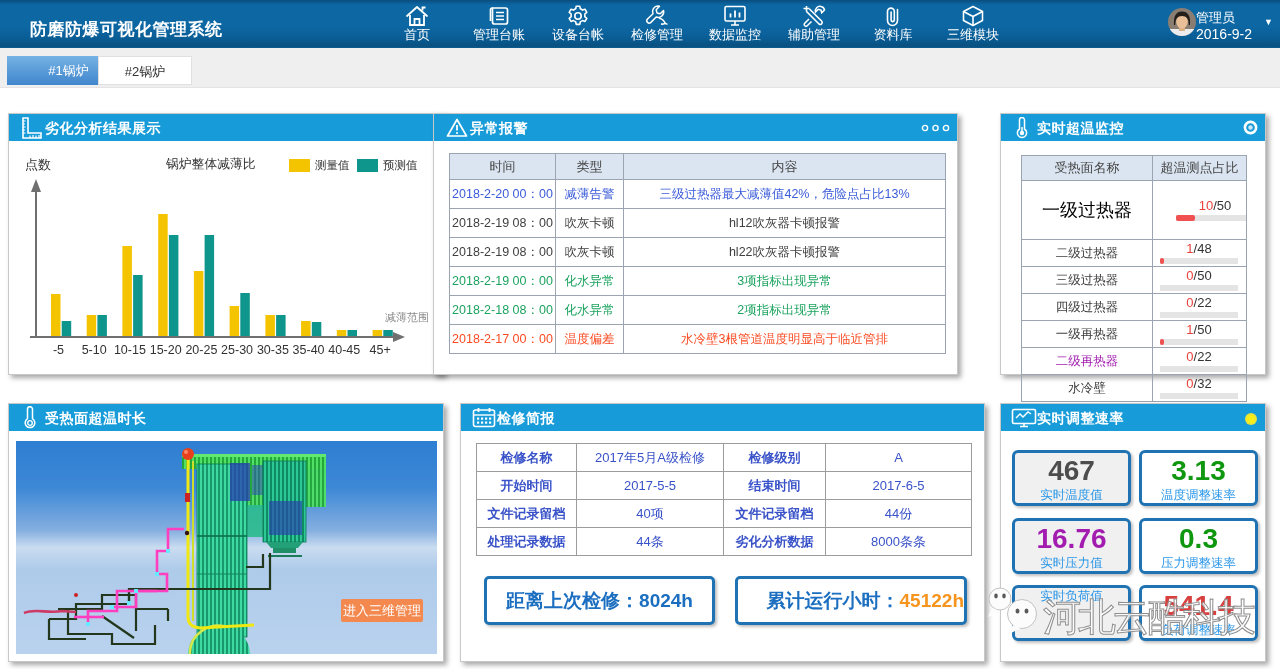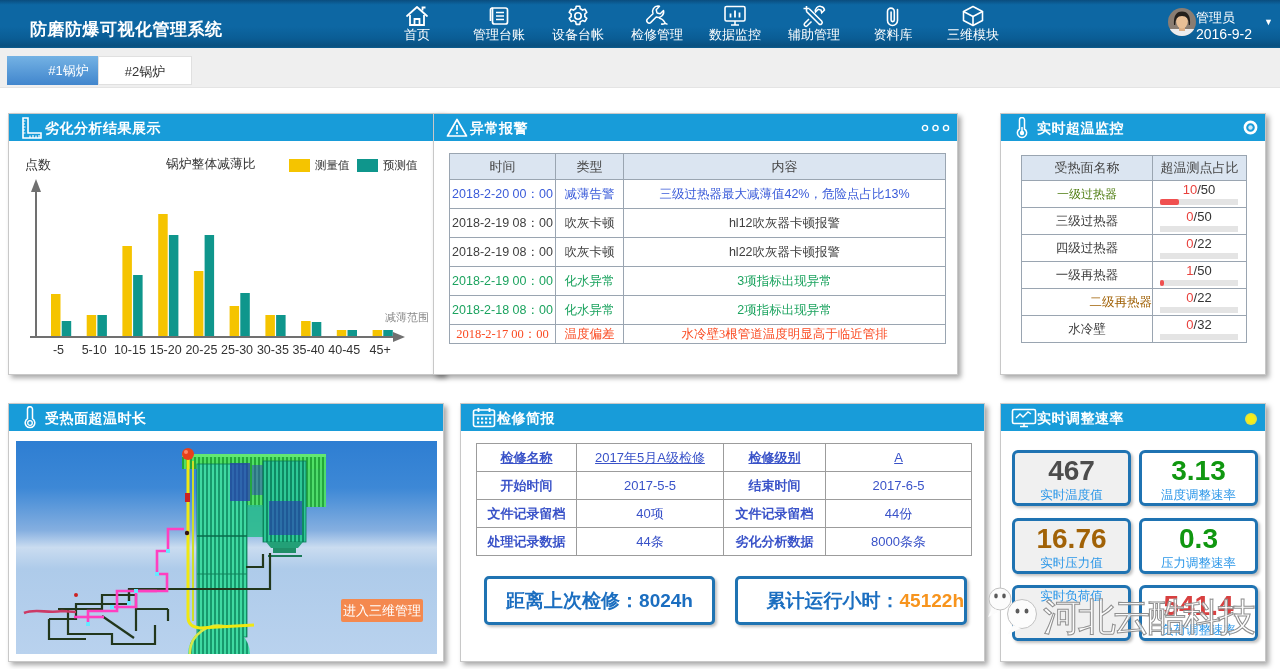--- a/index.html
+++ b/index.html
@@ -237,21 +237,21 @@
       <tr style="height:29px; color:#1ca35f; font-size:12.5px;margin-left:17px;">
         <td style="font-size:12.5px;">2018-2-19 00：00</td>
             <td>化水异常</td>
             <td>3项指标出现异常</td>
       </tr>
       <tr style="height:29px; color:#1ca35f; font-size:12.5px;">
         <td style="font-size:12.5px;">2018-2-18 08：00</td>
             <td>化水异常</td>
             <td>2项指标出现异常</td>
       </tr>
-      <tr style="height:19px; color:#fa4b22; font-size:12.5px;font-family:Liberation Serif, serif;">
+      <tr style="height:29px; color:#fa4b22; font-size:12.5px;">
         <td style="font-size:12.5px;">2018-2-17 00：00</td>
             <td>温度偏差</td>
             <td>水冷壁3根管道温度明显高于临近管排</td>
       </tr>
     </tbody>
       </table>
   </div>
 
   <div class="panel" id="p3" style="left:1000px; top:113px; width:266px; height:262px;">
     <div class="phead"></div>
@@ -271,31 +271,42 @@
           <col style="width:94px">
         </colgroup>
       <tbody>
           <tr style="height:25px; background:#dbe5f1;">
         <td style="font-size:13px; color:#454545;">受热面名称</td>
         <td style="font-size:13px; color:#454545;">超温测点占比</td>
       </tr>
     </tbody>
         <tbody>
           <tr style="height:26.4px;">
-            <td style="font-size:12px;color:#4d7c0f;">一级过热器</td>
-            <td style="padding:0;vertical-align:top;">
+            <td style="font-size:18px;color:#000000;">一级过热器</td>
+            <td style="padding:16px;vertical-align:top;">
               <div style="position:relative;width:92px;height:26px;">
                 <div style="position:absolute;left:0;top:1px;width:100%;text-align:center;font-size:13px;color:#333;"><span style="color:#e8413c;">10</span>/50</div>
                 <div style="position:absolute;left:7px;top:18px;width:78px;height:6px;background:#e4e4e4;">
                   <div style="position:absolute;left:0;top:0;width:19px;height:6px;background:#f05050;border-radius:2px;"></div>
                 </div>
               </div>
             </td>
           </tr>
           <tr style="height:26.4px;">
+            <td style="font-size:12.5px;color:#3c3c3c;">二级过热器</td>
+            <td style="padding:0;vertical-align:top;">
+              <div style="position:relative;width:92px;height:26px;">
+                <div style="position:absolute;left:0;top:1px;width:100%;text-align:center;font-size:13px;color:#333;"><span style="color:#e8413c;">1</span>/48</div>
+                <div style="position:absolute;left:7px;top:18px;width:78px;height:6px;background:#e4e4e4;">
+                  <div style="position:absolute;left:0;top:0;width:4px;height:6px;background:#f05050;border-radius:2px;"></div>
+                </div>
+              </div>
+            </td>
+          </tr>
+          <tr style="height:26.4px;">
             <td style="font-size:12.5px;color:#3c3c3c;">三级过热器</td>
             <td style="padding:0;vertical-align:top;">
               <div style="position:relative;width:92px;height:26px;">
                 <div style="position:absolute;left:0;top:1px;width:100%;text-align:center;font-size:13px;color:#333;"><span style="color:#e8413c;">0</span>/50</div>
                 <div style="position:absolute;left:7px;top:18px;width:78px;height:6px;background:#e4e4e4;"></div>
               </div>
             </td>
           </tr>
           <tr style="height:26.4px;">
             <td style="font-size:12.5px;color:#3c3c3c;">四级过热器</td>
@@ -311,21 +322,21 @@
             <td style="padding:0;vertical-align:top;">
               <div style="position:relative;width:92px;height:26px;">
                 <div style="position:absolute;left:0;top:1px;width:100%;text-align:center;font-size:13px;color:#333;"><span style="color:#e8413c;">1</span>/50</div>
                 <div style="position:absolute;left:7px;top:18px;width:78px;height:6px;background:#e4e4e4;">
                   <div style="position:absolute;left:0;top:0;width:4px;height:6px;background:#f05050;border-radius:2px;"></div>
                 </div>
               </div>
             </td>
           </tr>
           <tr style="height:26.4px;">
-            <td style="font-size:12.5px;color:#a16207;text-align:right;">二级再热器</td>
+            <td style="font-size:12.5px;color:#a21caf;">二级再热器</td>
             <td style="padding:0;vertical-align:top;">
               <div style="position:relative;width:92px;height:26px;">
                 <div style="position:absolute;left:0;top:1px;width:100%;text-align:center;font-size:13px;color:#333;"><span style="color:#e8413c;">0</span>/22</div>
                 <div style="position:absolute;left:7px;top:18px;width:78px;height:6px;background:#e4e4e4;"></div>
               </div>
             </td>
           </tr>
           <tr style="height:26.4px;">
             <td style="font-size:12.5px;color:#3c3c3c;">水冷壁</td>
             <td style="padding:0;vertical-align:top;">
@@ -455,21 +466,21 @@
       </g>
     </svg>
     <table class="tb tb5" style="position:absolute; left:15px; top:39px; width:495px; color:#3952c8;" cellspacing="0">
       <colgroup>
           <col style="width:100px">
           <col style="width:147px">
           <col style="width:102px">
           <col style="width:146px">
         </colgroup>
       <tbody>
-          <tr style="height:28px;text-decoration:underline;">
+          <tr style="height:28px;">
         <td style="font-size:13px; font-weight:bold;">检修名称</td>
             <td style="font-size:13px;">2017年5月A级检修</td>
         <td style="font-size:13px; font-weight:bold;">检修级别</td>
             <td style="font-size:13px;">A</td>
       </tr>
       <tr style="height:28px;">
         <td style="font-size:13px; font-weight:bold;">开始时间</td>
             <td style="font-size:13px;">2017-5-5</td>
         <td style="font-size:13px; font-weight:bold;">结束时间</td>
             <td style="font-size:13px;">2017-6-5</td>
@@ -506,21 +517,21 @@
     </svg>
     <div class="sbox" style="left:11px; top:46px; background:#f0f0f0;">
       <div class="num" style="color:#4d4d4d;">467</div>
         <div class="lbl">实时温度值</div>
     </div>
     <div class="sbox" style="left:138px; top:46px; background:#fff;">
       <div class="num" style="color:#109710;">3.13</div>
         <div class="lbl">温度调整速率</div>
     </div>
     <div class="sbox" style="left:11px; top:114px; background:#f0f0f0;">
-      <div class="num" style="color:#a16207;">16.76</div>
+      <div class="num" style="color:#a21caf;">16.76</div>
         <div class="lbl">实时压力值</div>
     </div>
     <div class="sbox" style="left:138px; top:114px; background:#fff;">
       <div class="num" style="color:#109710;">0.3</div>
         <div class="lbl">压力调整速率</div>
     </div>
     <div class="sbox" style="left:11px; top:181px; background:#f0f0f0;">
         <div class="lbl">实时负荷值</div>
     </div>
     <div class="sbox" style="left:138px; top:181px; background:#fff;">

